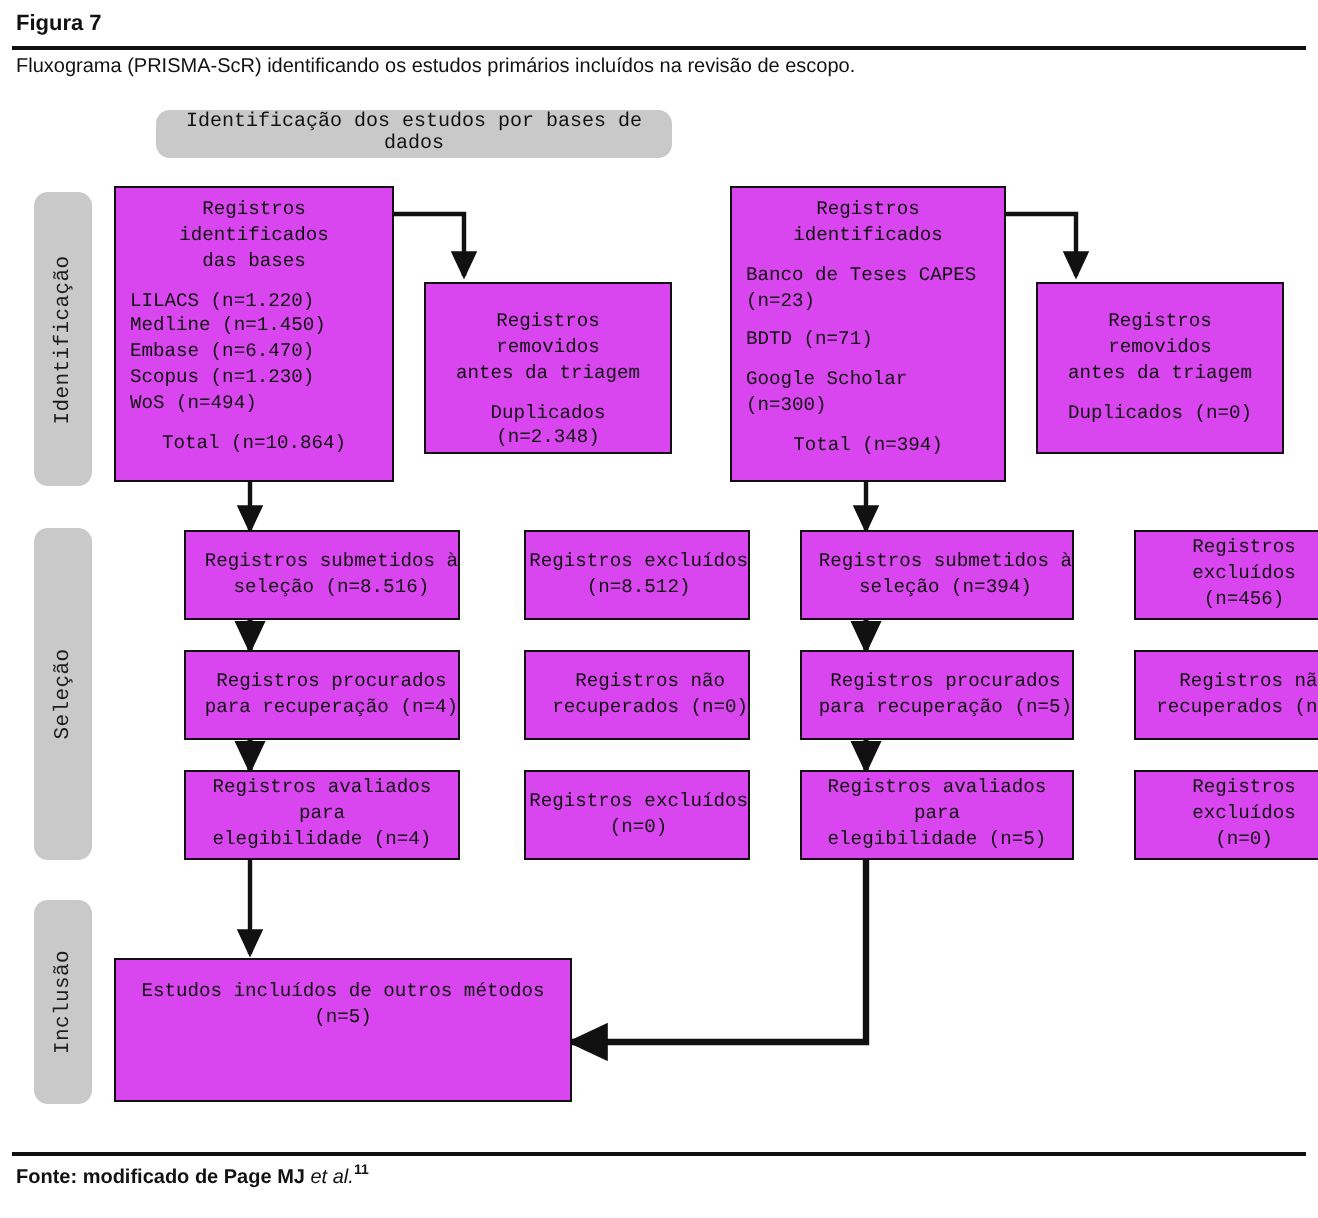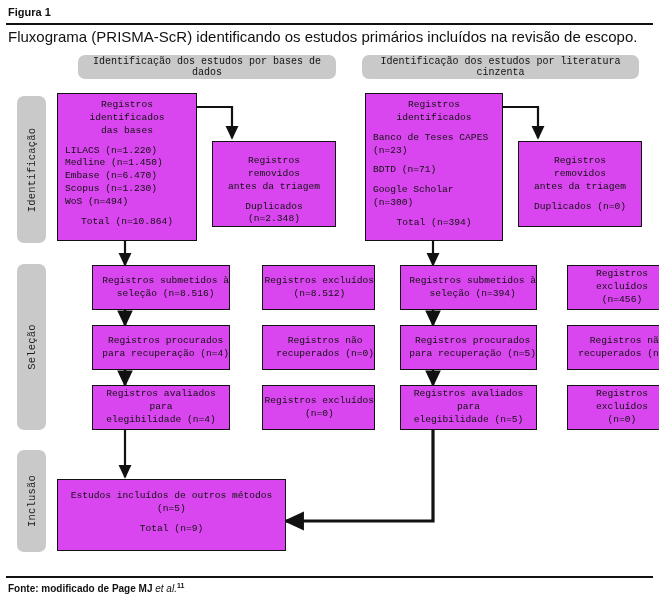--- a/index.html
+++ b/index.html
@@ -2,21 +2,21 @@
 <html><head>
 <meta charset="utf-8">
 <style>
   html,body{margin:0;padding:0;background:#ffffff;}
   body{width:659px;height:609px;position:relative;overflow:hidden;
        font-family:"Liberation Sans","DejaVu Sans",sans-serif;color:#1a1a1a;}
 
   
   #figure-title{position:absolute;left:8px;top:6px;font-size:11px;font-weight:bold;color:#111;}
   #header-rule{position:absolute;left:6px;top:23px;width:647px;height:2px;background:#111;}
-  #figure-caption{position:absolute;left:8px;top:28px;font-size:15px;color:#111;}
+  #figure-caption{position:absolute;left:8px;top:28px;font-size:10px;color:#111;}
 
   
   #footer-rule{position:absolute;left:6px;top:576px;width:647px;height:2px;background:#111;}
   #figure-source{position:absolute;left:8px;top:582px;font-size:10px;font-weight:bold;color:#111;}
   #figure-source .it{font-style:italic;font-weight:normal;}
   #figure-source .sup{font-size:7px;vertical-align:super;font-weight:bold;}
 
   
   #flow{position:absolute;left:0;top:0;width:659px;height:609px;font-family:Liberation Mono, monospace;}
 
@@ -43,21 +43,21 @@
   .box.center-mid{display:flex;align-items:center;justify-content:flex-end;text-align:center;margin-left:35px;}
 
   
   svg#wires{position:absolute;left:0;top:0;width:659px;height:609px;
             pointer-events:none;}
   svg#wires line, svg#wires polyline{stroke:#111;fill:none;}
 </style>
 </head>
 <body>
 
-<div id="figure-title">Figura 1</div>
+<div id="figure-title">Figura 7</div>
 <div id="header-rule"></div>
 <div id="figure-caption">Fluxograma (PRISMA-ScR) identificando os estudos primários incluídos na revisão de escopo.</div>
 
 <div id="flow">
 
   <svg id="wires" viewBox="0 0 659 609">
     <defs>
       <marker id="ah" markerWidth="7" markerHeight="7" refX="5.6" refY="3" orient="auto">
         <polygon points="0,0 6.4,3 0,6" fill="#111"></polygon>
       </marker>
@@ -98,23 +98,20 @@
   <div class="phase" style="left:17px;top:264px;width:29px;height:166px;">
     <span>Seleção</span>
   </div>
   <div class="phase" style="left:17px;top:450px;width:29px;height:102px;">
     <span>Inclusão</span>
   </div>
 
   <div class="col-head" style="left:78px;top:55px;width:258px;height:24px;">
     <span>Identificação dos estudos por bases de dados</span>
   </div>
-  <div class="col-head" style="left:362px;top:55px;width:277px;height:24px;">
-    <span>Identificação dos estudos por literatura cinzenta</span>
-  </div>
 
   <div class="box" style="left:57px;top:93px;width:140px;height:148px;">
     <div class="pad">
       <div class="ctr">Registros identificados</div>
       <div class="ctr">das bases</div>
       <div class="gap"></div>
       <div class="lft">LILACS (n=1.220)</div>
       <div class="lft">Medline (n=1.450)</div>
       <div class="lft">Embase (n=6.470)</div>
       <div class="lft">Scopus (n=1.230)</div>
@@ -232,20 +229,19 @@
     <div>
       <div>Registros excluídos</div>
       <div>(n=0)</div>
     </div>
   </div>
 
   <div class="box" style="left:57px;top:479px;width:229px;height:72px;">
     <div class="pad" style="padding-top:10px;">
       <div class="ctr">Estudos incluídos de outros métodos (n=5)</div>
       <div class="gap"></div>
-      <div class="ctr">Total (n=9)</div>
     </div>
   </div>
 
 </div>
 
 <div id="footer-rule"></div>
 <div id="figure-source"><span>Fonte: modificado de Page MJ </span><span class="it">et al.</span><span class="sup">11</span></div>
 
 </body></html>

